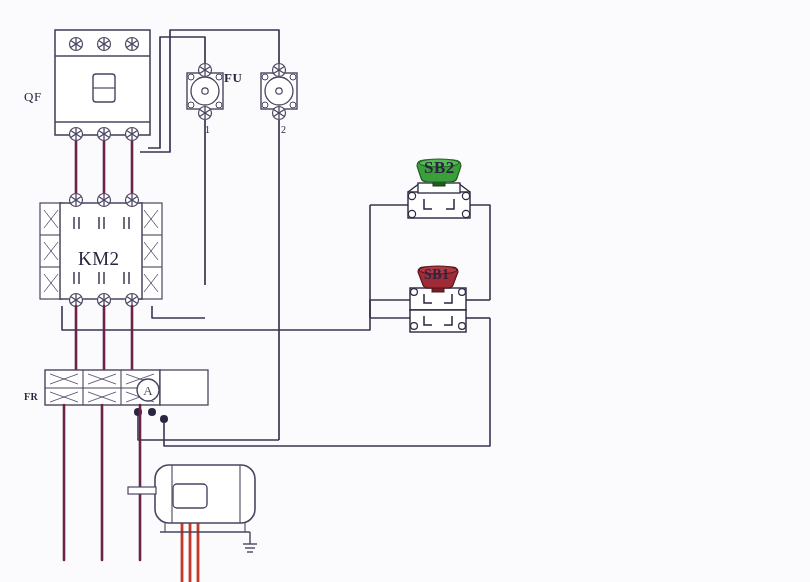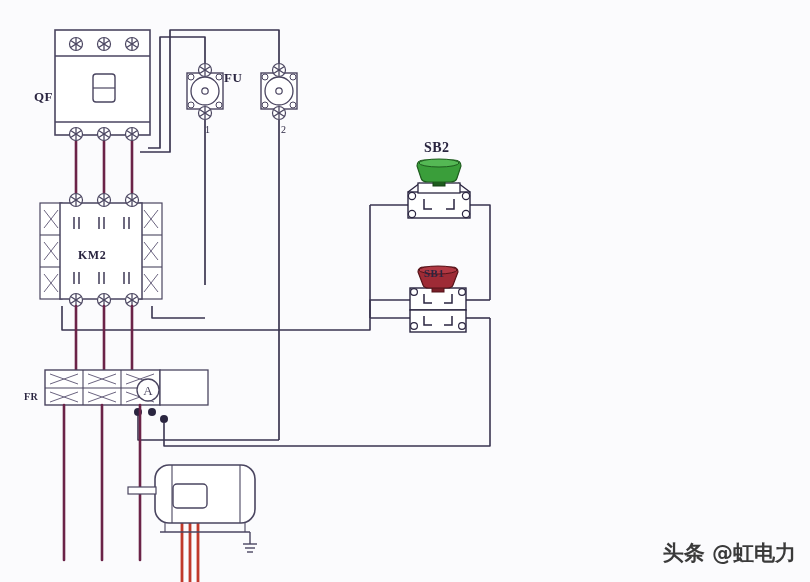--- a/index.html
+++ b/index.html
@@ -25,27 +25,27 @@
     height: 582px;
   }
   .lbl {
     position: absolute;
     font-family: "Liberation Serif", serif;
     color: #2a2540;
     white-space: nowrap;
     letter-spacing: 0.5px;
     margin-top: 10px;
   }
-  .lbl-qf   { left: 34px;  top: 79px;  font-size: 13px; font-weight: bold; }
+  .lbl-qf   { left: 24px;  top: 79px;  font-size: 13px; font-weight: normal; }
   .lbl-fu   { left: 224px; top: 60px;  font-size: 13px; font-weight: bold; }
   .lbl-fu1  { left: 205px; top: 114px; font-size: 10px; }
   .lbl-fu2  { left: 281px; top: 114px; font-size: 10px; }
-  .lbl-km2  { left: 78px;  top: 238px; font-size: 12px; font-weight: bold; }
-  .lbl-sb2  { left: 424px; top: 130px; font-size: 14px; font-weight: bold; }
-  .lbl-sb1  { left: 424px; top: 257px; font-size: 11px; font-weight: bold; }
+  .lbl-km2  { left: 78px;  top: 238px; font-size: 19px; font-weight: normal; }
+  .lbl-sb2  { left: 424px; top: 148px; font-size: 17px; font-weight: bold; }
+  .lbl-sb1  { left: 424px; top: 257px; font-size: 14px; font-weight: bold; }
   .lbl-fr   { left: 24px;  top: 381px; font-size: 10px; font-weight: bold; }
 
   .watermark {
     position: absolute;
     right: 14px;
     top: 539px;
     font-family: "DejaVu Sans", sans-serif;
     font-size: 21px;
     font-weight: bold;
     color: #3a3a3a;
@@ -331,16 +331,15 @@
 
   <div class="lbl lbl-qf">QF</div>
   <div class="lbl lbl-fu">FU</div>
   <div class="lbl lbl-fu1">1</div>
   <div class="lbl lbl-fu2">2</div>
   <div class="lbl lbl-km2">KM2</div>
   <div class="lbl lbl-sb2">SB2</div>
   <div class="lbl lbl-sb1">SB1</div>
   <div class="lbl lbl-fr">FR</div>
 
-  <div class="watermark">头条 @虹电力</div>
   <div class="bottomtext"></div>
 
 </div>
 
 </body></html>

